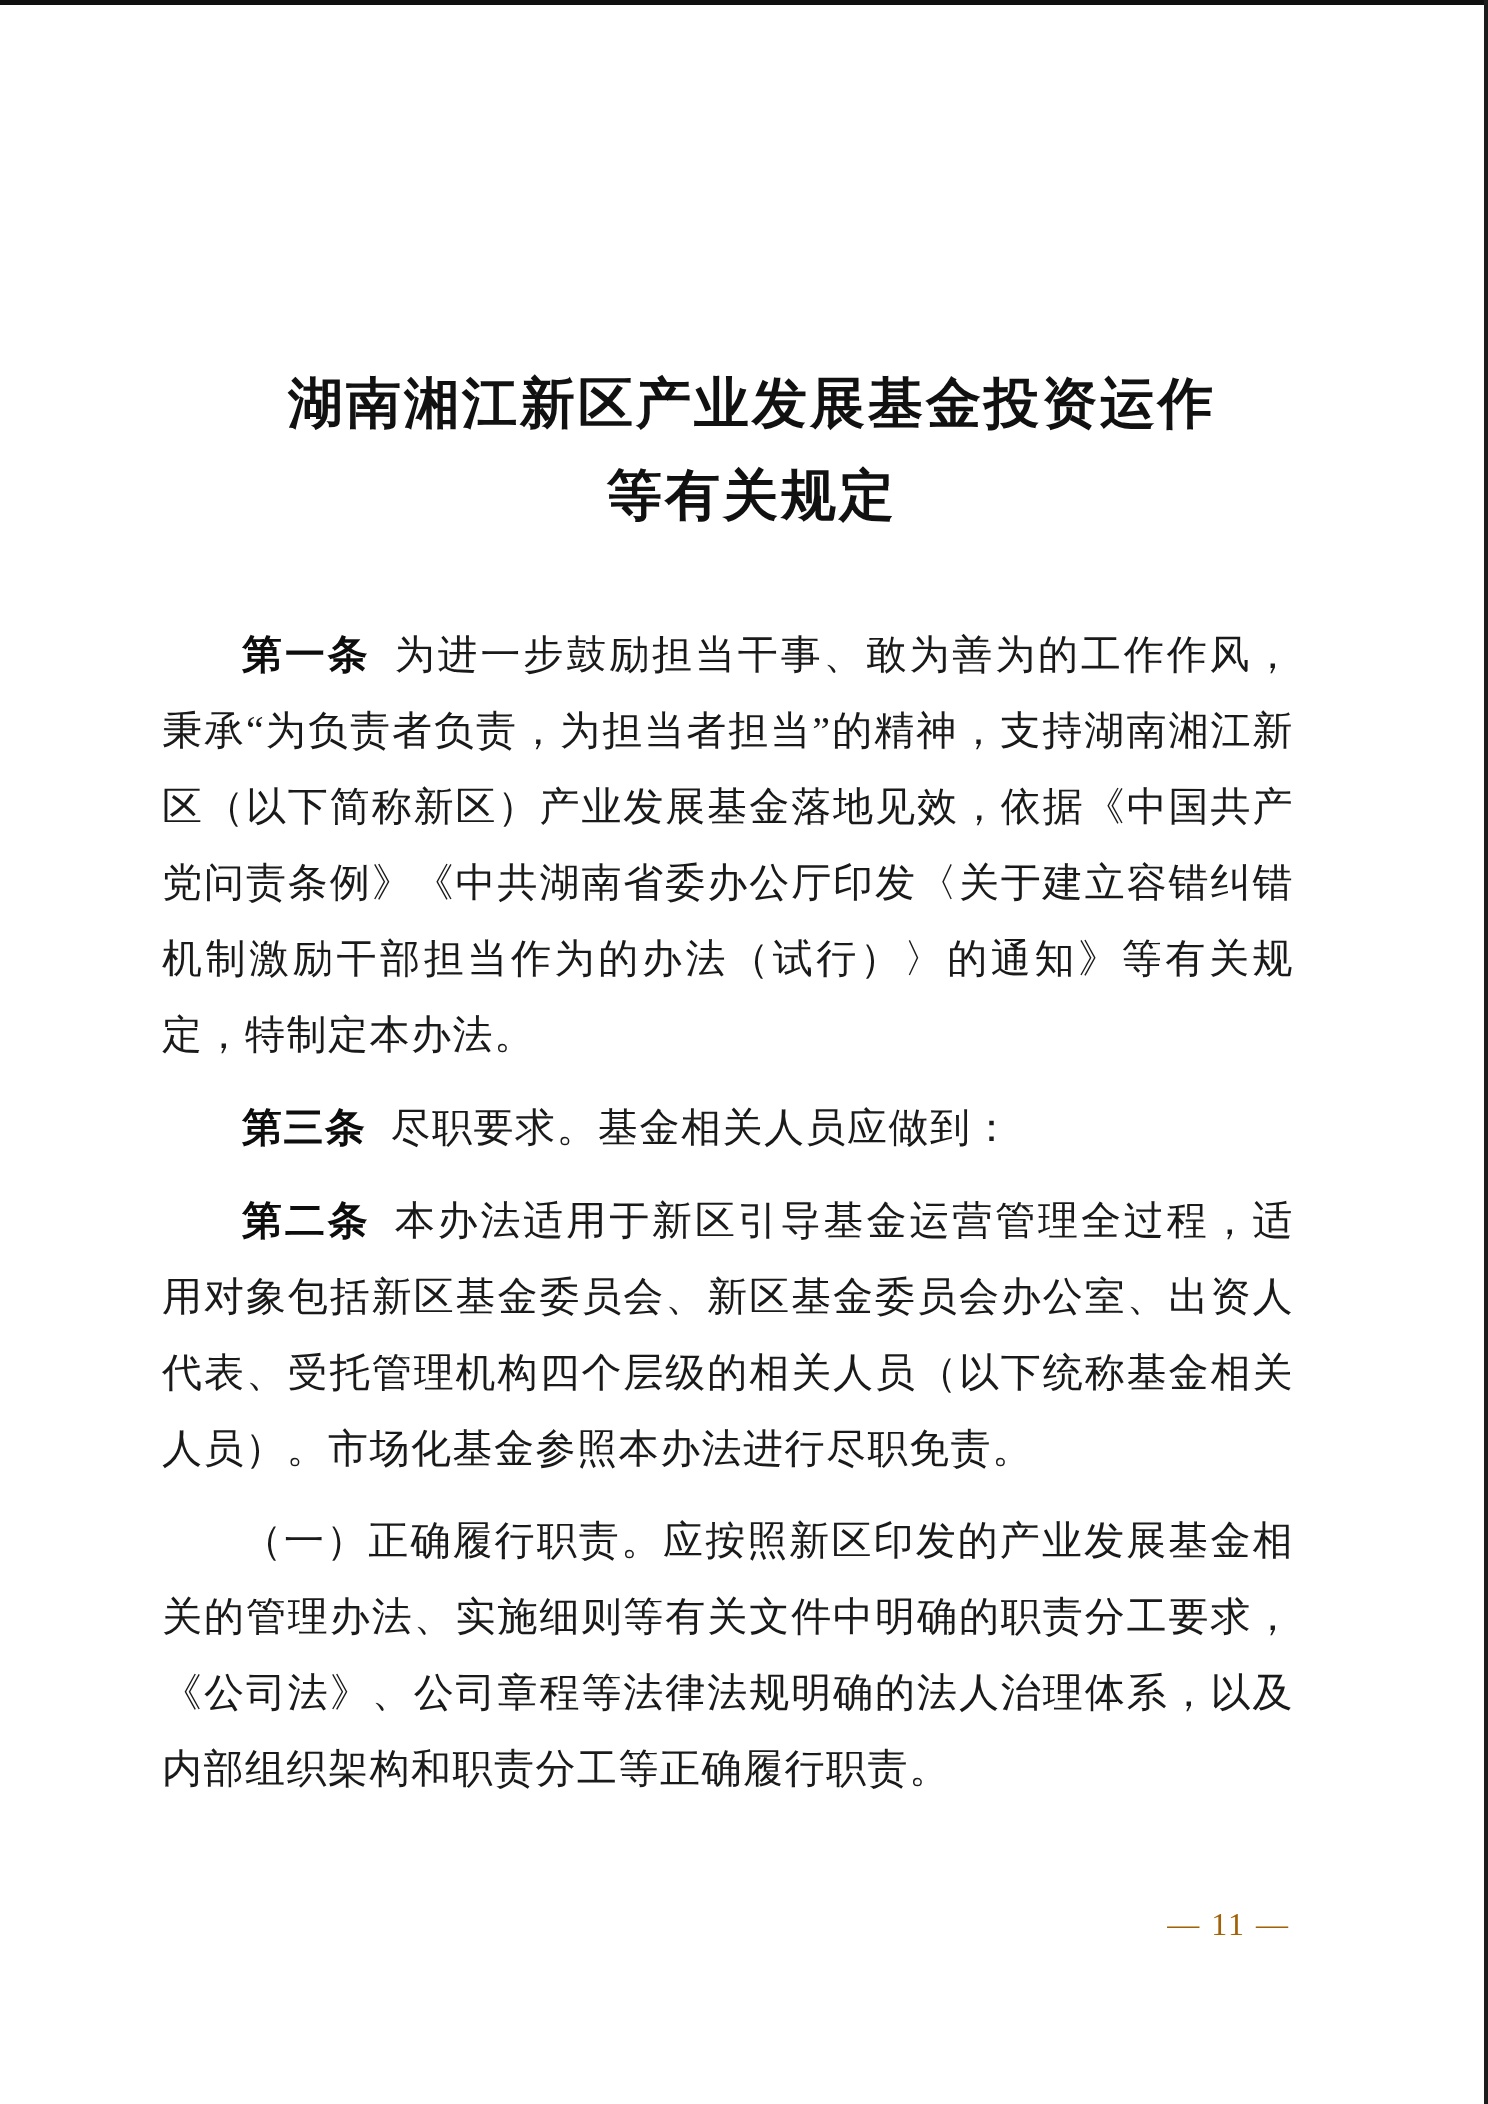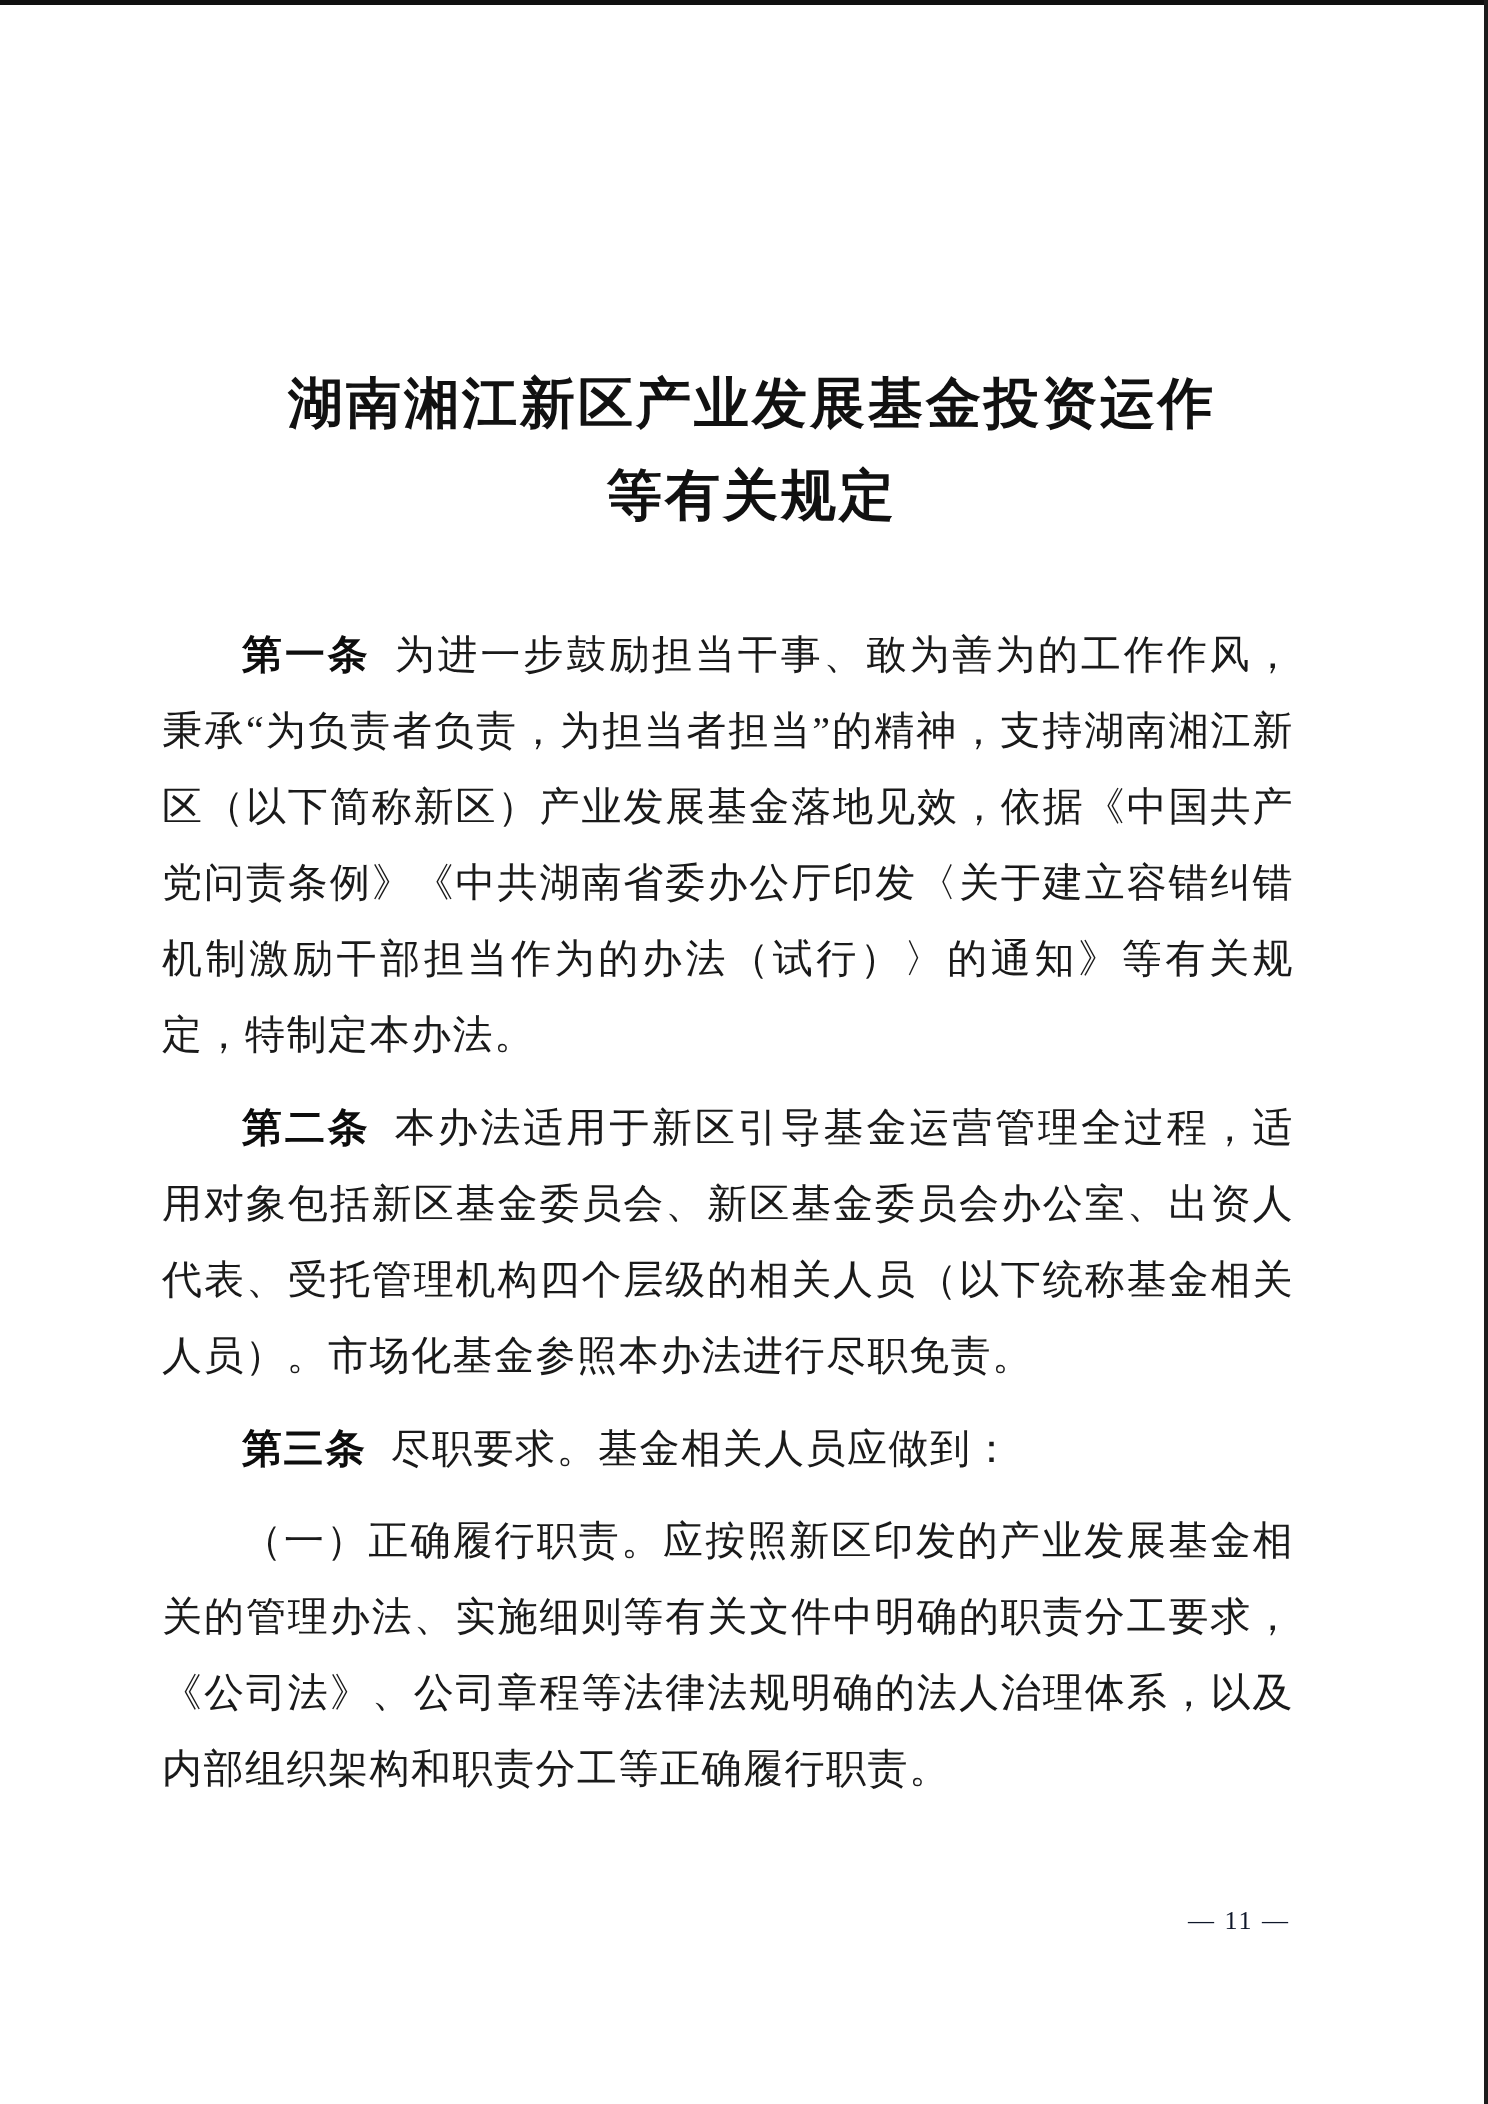--- a/index.html
+++ b/index.html
@@ -62,41 +62,41 @@
     color: #0d0d0d;
   }
   .para .article-label:empty {
     display: none;
     margin: 0;
   }
   .page-number {
     position: absolute;
     top: 1906px;
     right: 198px;
-    font-size: 26px;
+    font-size: 32px;
     letter-spacing: 2px;
-    color: #0f172a;
+    color: #a16207;
     white-space: nowrap;
   }
 </style>
 </head>
 <body>
 
 <div class="page">
 
   <div class="scan-edge-top"></div>
   <div class="scan-edge-right"></div>
 
   <div class="doc-title">
     <div>湖南湘江新区产业发展基金投资运作</div>
     <div>等有关规定</div>
   </div>
 
   <div class="doc-body">
     <p class="para"><span class="article-label">第一条</span><span>为进一步鼓励担当干事、敢为善为的工作作风，秉承“为负责者负责，为担当者担当”的精神，支持湖南湘江新区（以下简称新区）产业发展基金落地见效，依据《中国共产党问责条例》《中共湖南省委办公厅印发〈关于建立容错纠错机制激励干部担当作为的办法（试行）〉的通知》等有关规定，特制定本办法。</span></p>
+    <p class="para"><span class="article-label">第三条</span><span>尽职要求。基金相关人员应做到：</span></p>
     <p class="para"><span class="article-label">第二条</span><span>本办法适用于新区引导基金运营管理全过程，适用对象包括新区基金委员会、新区基金委员会办公室、出资人代表、受托管理机构四个层级的相关人员（以下统称基金相关人员）。市场化基金参照本办法进行尽职免责。</span></p>
-    <p class="para"><span class="article-label">第三条</span><span>尽职要求。基金相关人员应做到：</span></p>
     <p class="para"><span>（一）正确履行职责。应按照新区印发的产业发展基金相关的管理办法、实施细则等有关文件中明确的职责分工要求，《公司法》、公司章程等法律法规明确的法人治理体系，以及内部组织架构和职责分工等正确履行职责。</span></p>
   </div>
 
   <div class="page-number">— 11 —</div>
 
 </div>
 
 </body></html>

